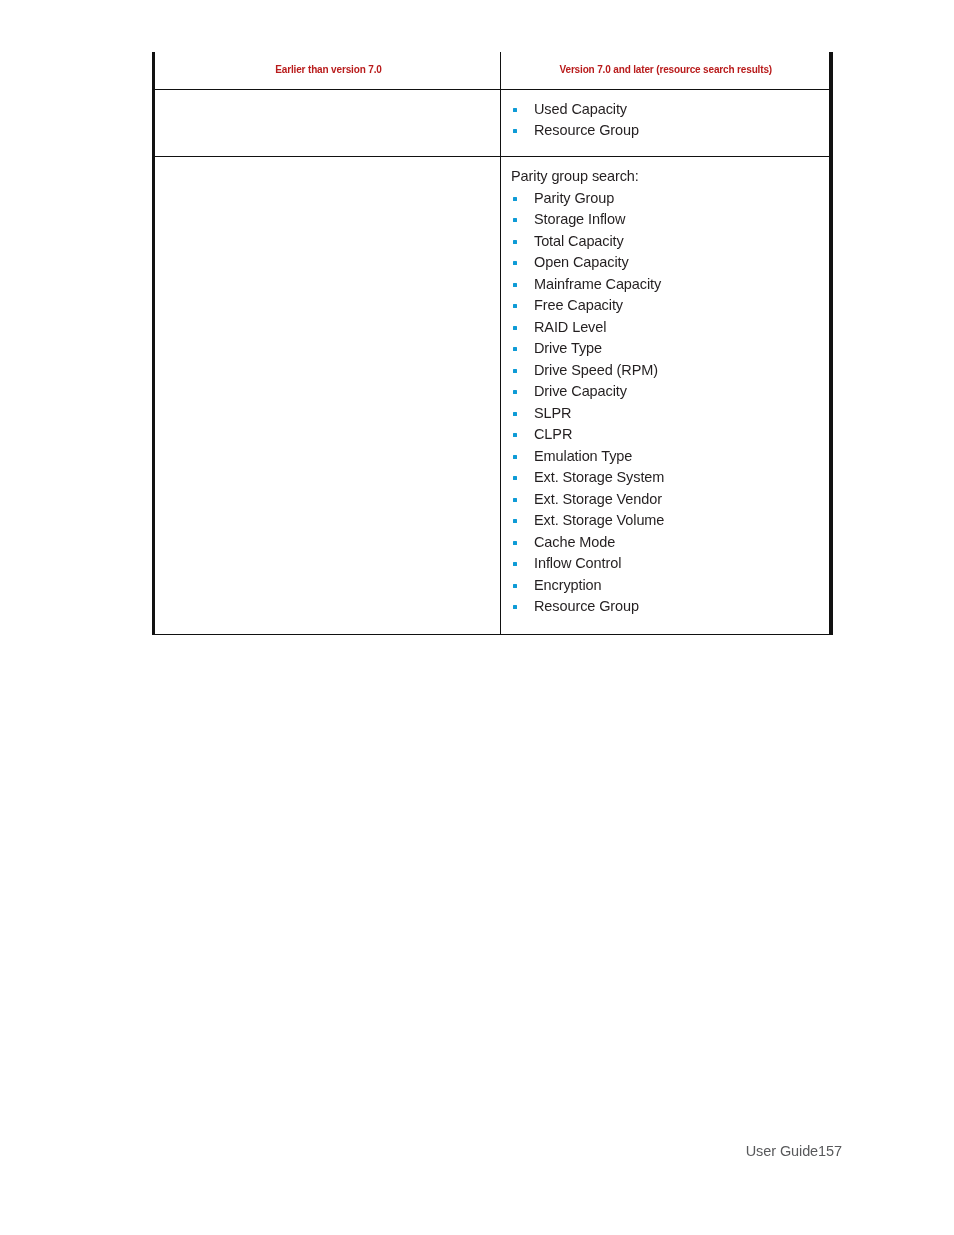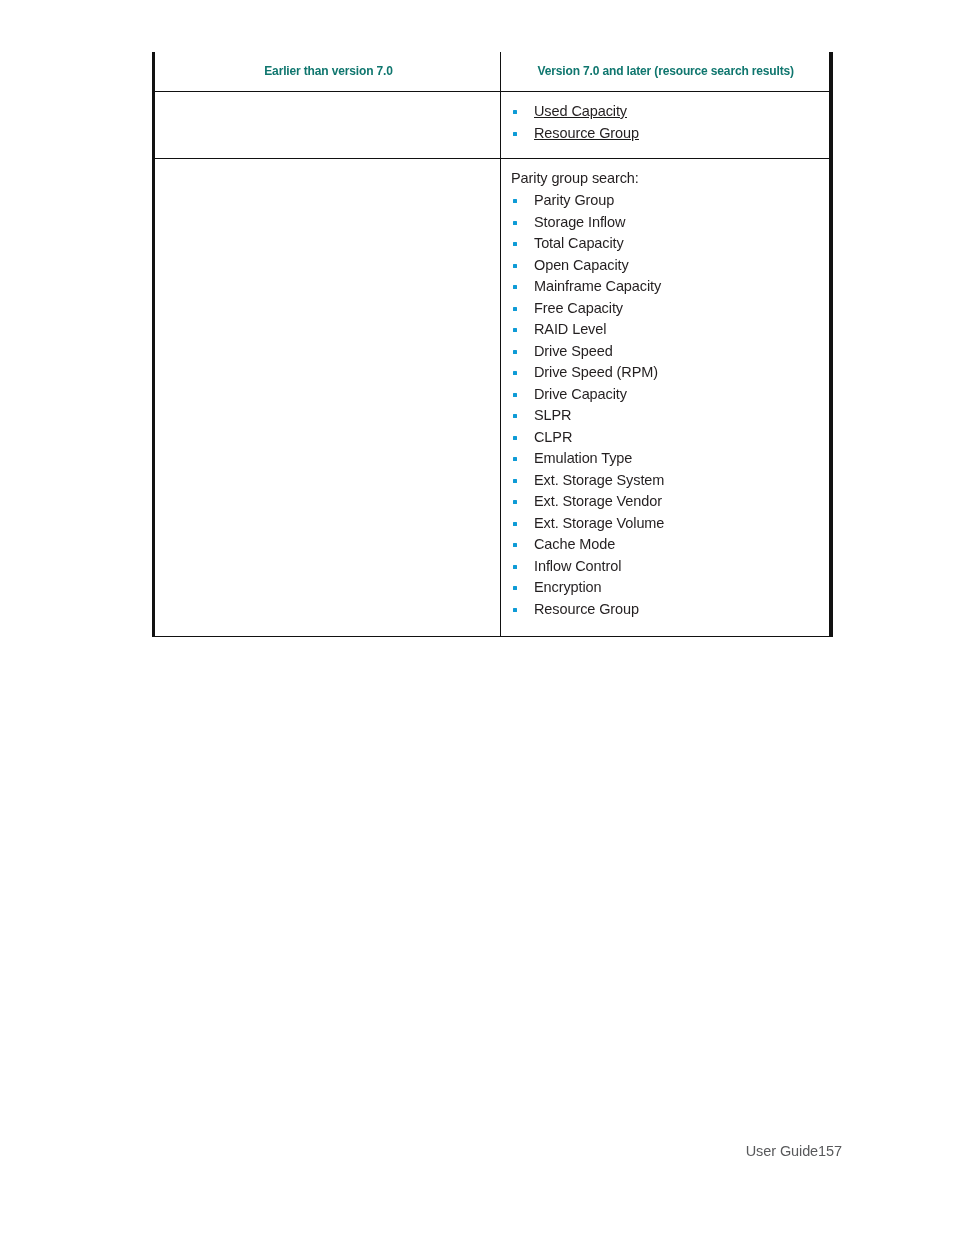--- a/index.html
+++ b/index.html
@@ -54,32 +54,31 @@
   .row-header .cell-right { border-bottom: 1.5px solid #111111; }
 
   .row-body-1 .cell-left,
   .row-body-1 .cell-right { border-bottom: 1.5px solid #111111; }
 
   .row-body-2 .cell-left,
   .row-body-2 .cell-right { border-bottom: 1.5px solid #111111; }
 
   
   .hdr-text {
-    font-size: 12px;
+    font-size: 10px;
     font-weight: bold;
     letter-spacing: -0.15px;
-    color: #0f766e;
+    color: #b91c1c;
     padding: 12px 10px 12px 12px;
     line-height: 1.25;
   }
 
   
   .cell-pad {
     padding: 9px 10px 14px 10px;
-    text-decoration: underline;
   }
   .cell-pad-tall {
     padding: 9px 20px 16px 10px;
   }
 
   .intro-line {
     font-size: 14.5px;
     color: #231f20;
     line-height: 21.5px;
     letter-spacing: -0.1px;
@@ -188,21 +187,21 @@
           <div class="cell-pad-tall">
             <p class="intro-line">Parity group search:</p>
             <ul class="bullets">
               <li><span class="bullet-dot"></span><span>Parity Group</span></li>
               <li><span class="bullet-dot"></span><span>Storage Inflow</span></li>
               <li><span class="bullet-dot"></span><span>Total Capacity</span></li>
               <li><span class="bullet-dot"></span><span>Open Capacity</span></li>
               <li><span class="bullet-dot"></span><span>Mainframe Capacity</span></li>
               <li><span class="bullet-dot"></span><span>Free Capacity</span></li>
               <li><span class="bullet-dot"></span><span>RAID Level</span></li>
-              <li><span class="bullet-dot"></span><span>Drive Speed</span></li>
+              <li><span class="bullet-dot"></span><span>Drive Type</span></li>
               <li><span class="bullet-dot"></span><span>Drive Speed (RPM)</span></li>
               <li><span class="bullet-dot"></span><span>Drive Capacity</span></li>
               <li><span class="bullet-dot"></span><span>SLPR</span></li>
               <li><span class="bullet-dot"></span><span>CLPR</span></li>
               <li><span class="bullet-dot"></span><span>Emulation Type</span></li>
               <li><span class="bullet-dot"></span><span>Ext. Storage System</span></li>
               <li><span class="bullet-dot"></span><span>Ext. Storage Vendor</span></li>
               <li><span class="bullet-dot"></span><span>Ext. Storage Volume</span></li>
               <li><span class="bullet-dot"></span><span>Cache Mode</span></li>
               <li><span class="bullet-dot"></span><span>Inflow Control</span></li>

